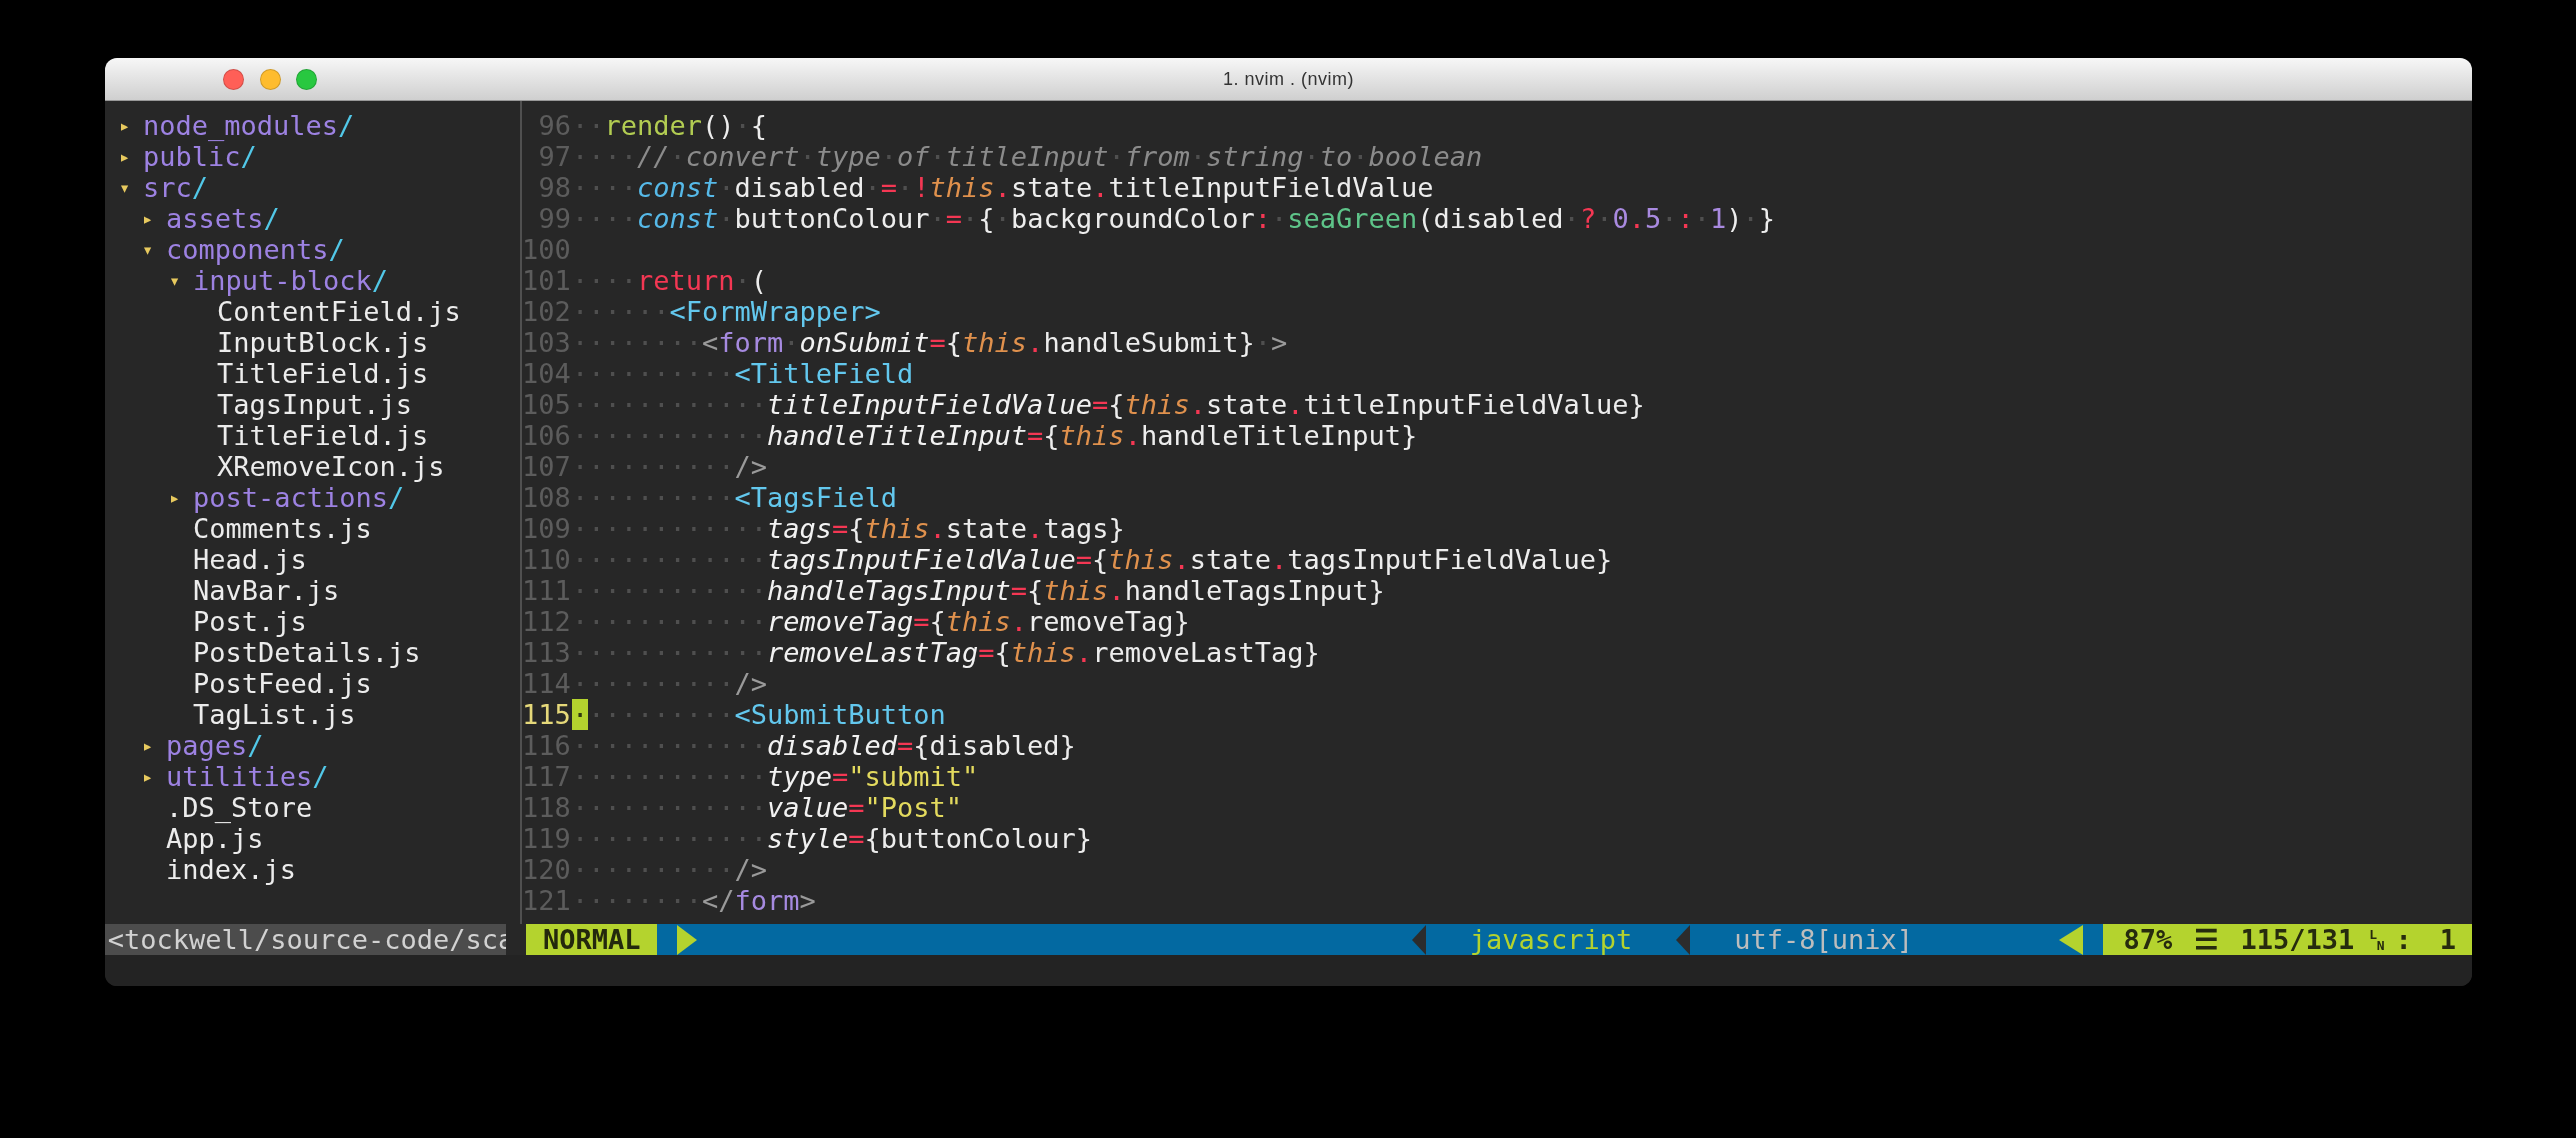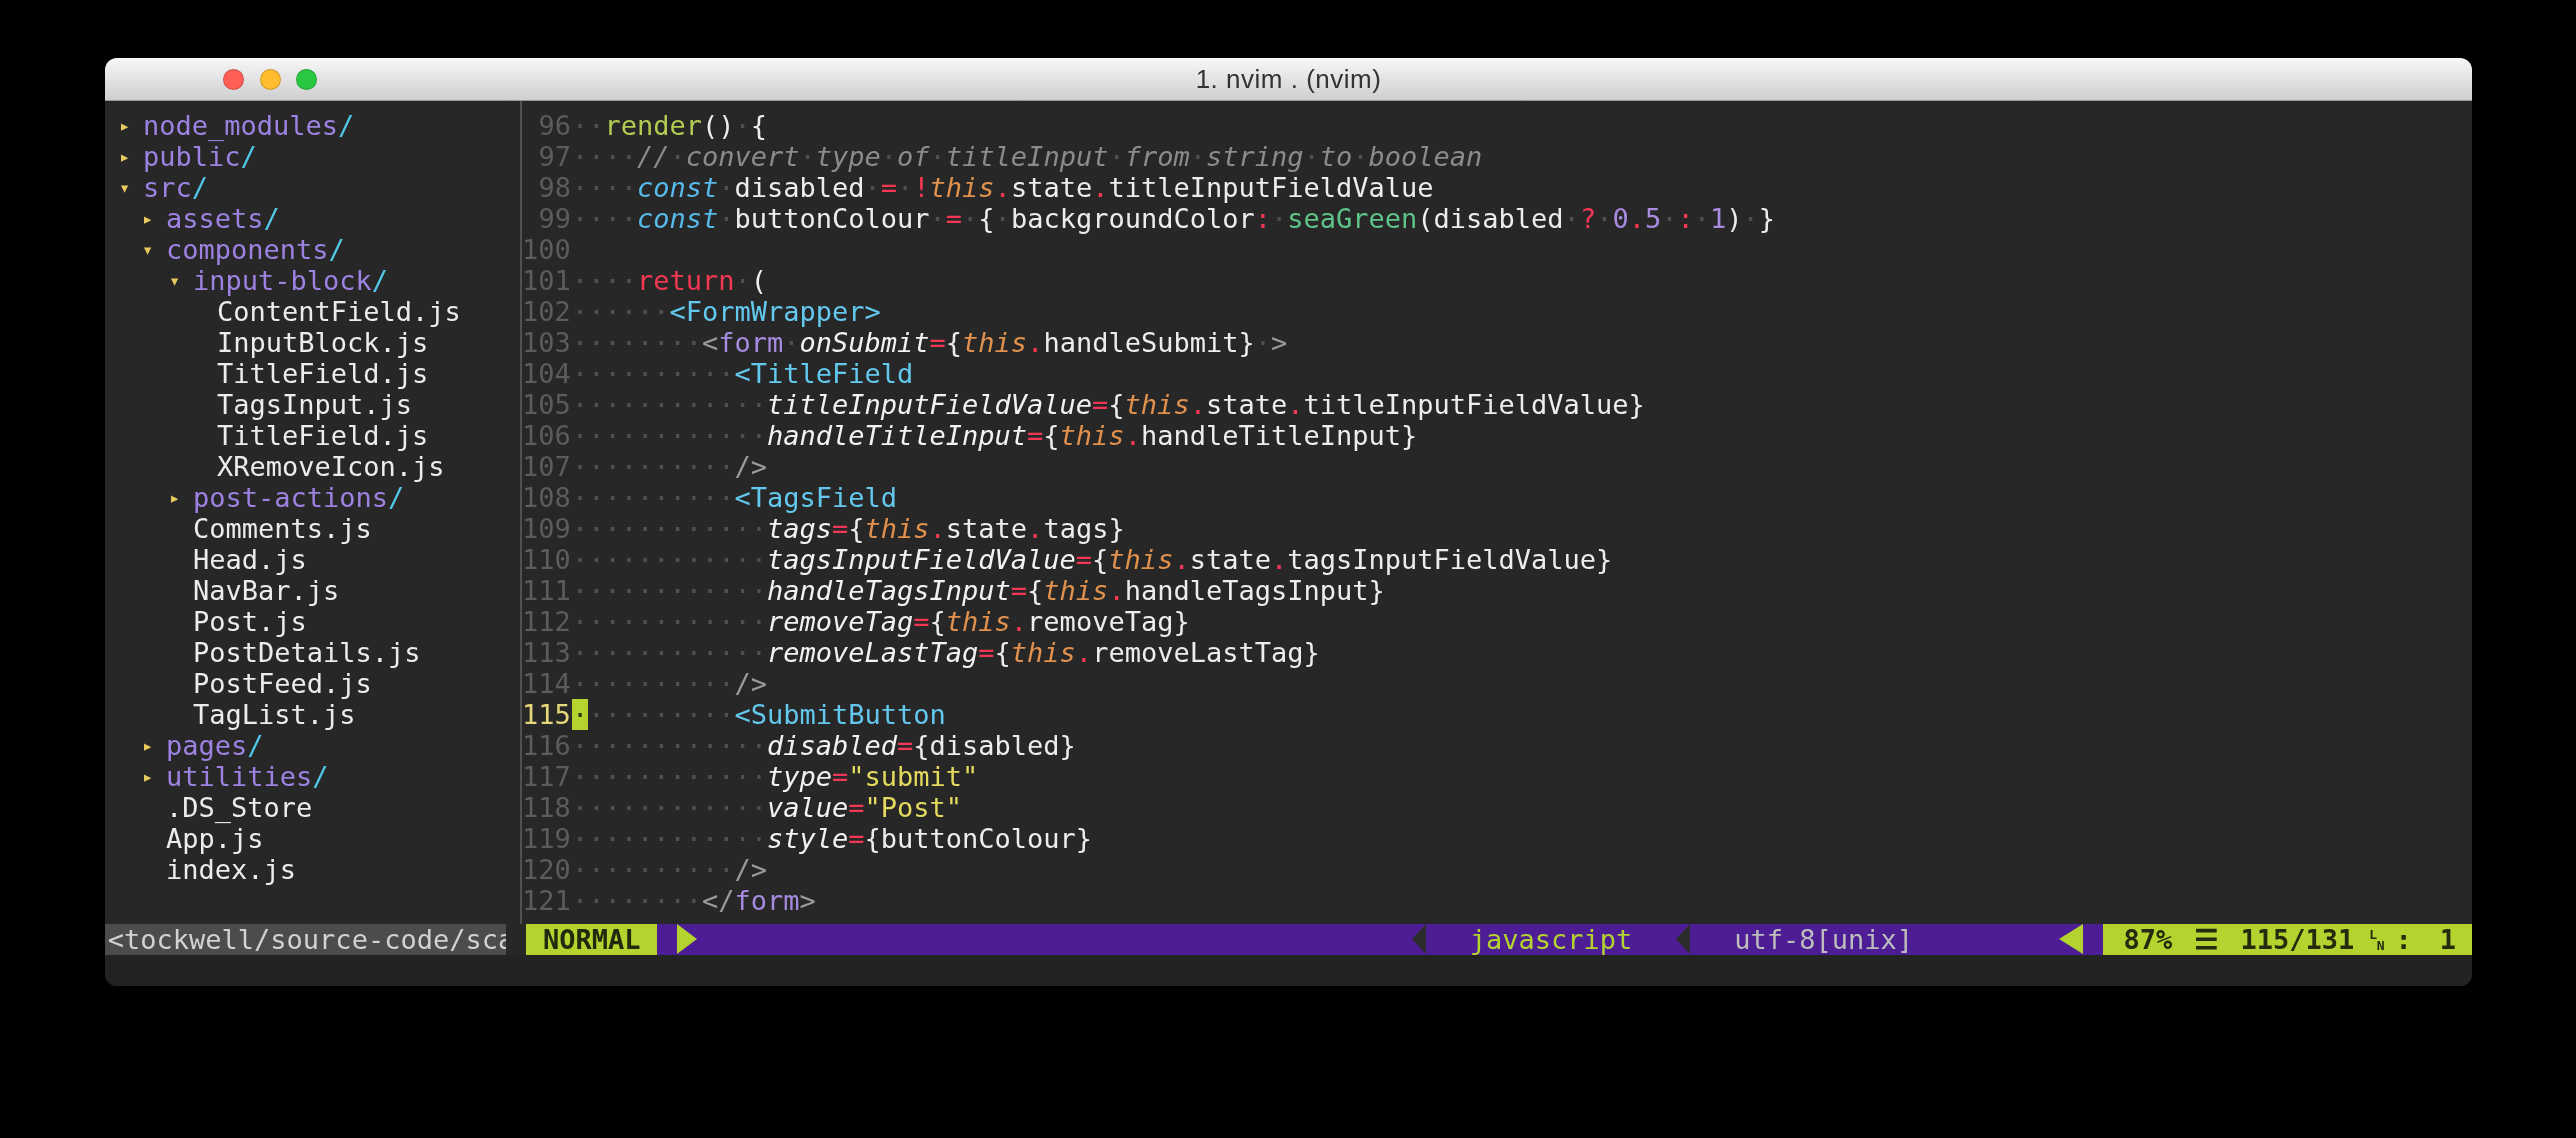--- a/index.html
+++ b/index.html
@@ -5,21 +5,21 @@
   html,body{margin:0;padding:0;background:#000;width:2576px;height:1138px;overflow:hidden;}
   .window{
     position:absolute;left:105px;top:58px;width:2367px;height:928px;
     border-radius:12px;overflow:hidden;display:flex;flex-direction:column;
     background:#272727;box-shadow:0 31px 83px rgba(0,0,0,.65);
     font-family:"DejaVu Sans Mono",monospace;
   }
   
   .titlebar{height:42px;flex:0 0 42px;background:linear-gradient(#f7f7f7,#cfcfcf);
     border-bottom:1.9px solid #989898;position:relative;display:flex;align-items:center;justify-content:center;}
-  .titlebar .title{font-family:"Liberation Sans",sans-serif;font-size:26px;color:#333;letter-spacing:0.5px;}
+  .titlebar .title{font-family:"Liberation Sans",sans-serif;font-size:18px;color:#333;letter-spacing:0.5px;}
   .lights{position:absolute;left:118px;top:0;height:100%;display:flex;align-items:center;gap:15.7px;}
   .light{width:21px;height:21px;border-radius:50%;border:0.9px solid rgba(0,0,0,.18);box-sizing:border-box;}
   .light.red{background:#ff5f57;}
   .light.yellow{background:#febc2e;}
   .light.green{background:#28c840;}
   
   .main{flex:1 1 auto;min-height:0;display:flex;background:#272727;}
   .tree{width:415px;flex:0 0 415px;padding-top:9.3px;overflow:hidden;font-size:27px;line-height:31px;}
   .vsep{width:1.9px;flex:0 0 1.9px;background:#505050;}
   .editor{flex:1 1 auto;padding-top:9.3px;overflow:hidden;font-size:27px;line-height:31px;white-space:pre;}
@@ -48,21 +48,21 @@
   .tk-str{color:#e3da5e;}
   .tk-num{color:#a98ae0;}
   .tk-dim{color:#9a9a9a;}
   .tk-cursor{background:#b4d32e;color:#30390f;}
   
   .statusrow{height:31px;flex:0 0 31px;display:flex;font-size:27px;line-height:31px;background:#272727;}
   .tree-status{width:401px;flex:0 0 401px;background:#4c4c4c;color:#d2d2d2;white-space:pre;
     display:flex;align-items:center;padding-left:2.8px;box-sizing:border-box;}
   .ts-arrow{margin-left:9.3px;width:0;height:0;border-top:15.7px solid transparent;border-bottom:15.7px solid transparent;border-left:12px solid #3f3f3f;}
   .status-gap{width:20.4px;flex:0 0 20.4px;background:#272727;}
-  .editor-status{flex:1 1 auto;background:#4c1d95;display:flex;align-items:flex-start;white-space:pre;gap:20px;}
+  .editor-status{flex:1 1 auto;background:#0369a1;display:flex;align-items:flex-end;white-space:pre;gap:20px;}
   .mode-badge{background:#b4d32e;color:#23290d;font-weight:bold;padding:0 16.7px;height:31px;display:flex;align-items:center;}
   .pl-right{width:0;height:0;border-top:15.7px solid transparent;border-bottom:15.7px solid transparent;border-left:20.4px solid #b4d32e;}
   .file-path{color:#b4d32e;margin-left:18.5px;}
   .spacer{flex:1 1 auto;}
   .pl-left-dark{width:0;height:0;border-top:15.7px solid transparent;border-bottom:15.7px solid transparent;border-right:14px solid #2c2c2c;}
   .filetype{color:#b4d32e;padding:0 24px;}
   .encoding{color:#bdbdbd;padding:0 24px;margin-right:102px;}
   .pl-left-green{width:0;height:0;border-top:15.7px solid transparent;border-bottom:15.7px solid transparent;border-right:24px solid #b4d32e;}
   .pos-seg{background:#b4d32e;color:#262b0e;font-weight:bold;height:31px;display:flex;align-items:center;padding-right:16px;}
   .pos-seg .pct{margin-left:20.4px;}

